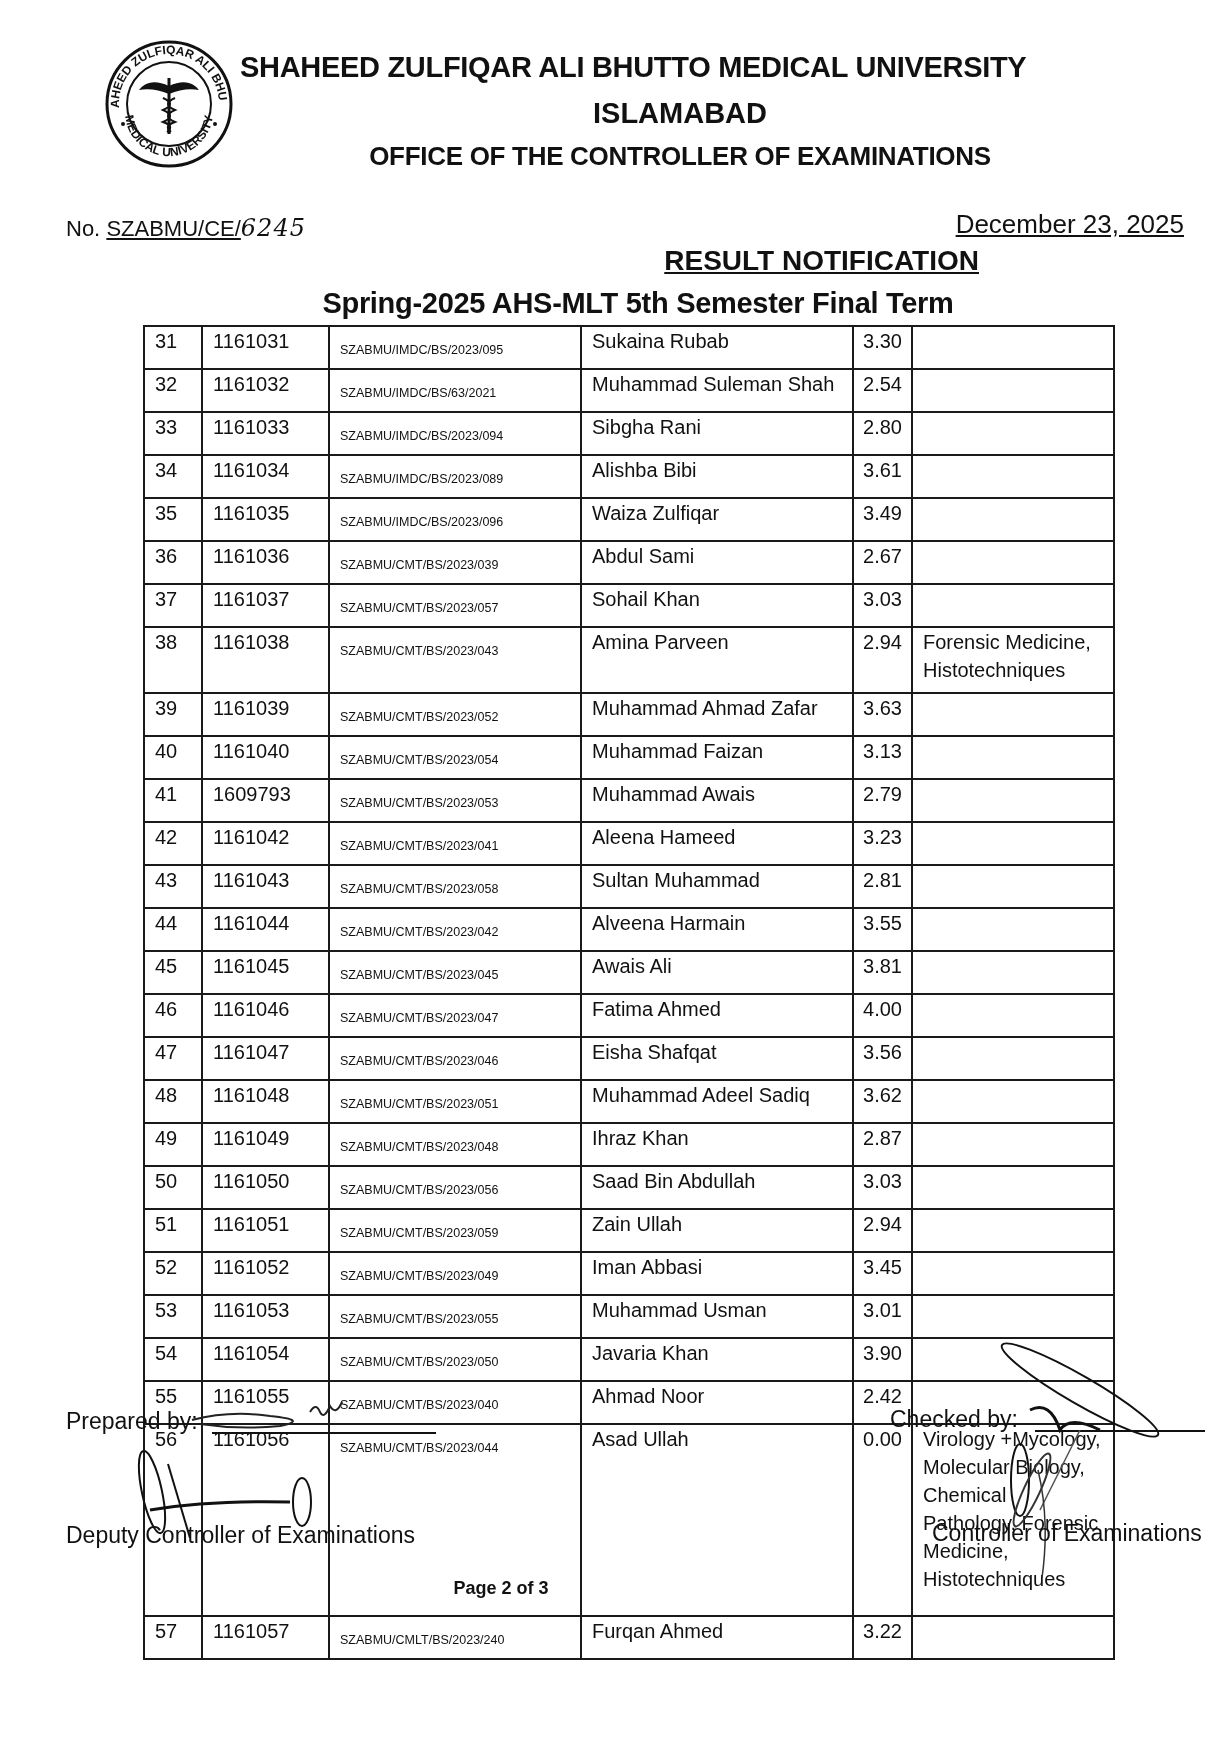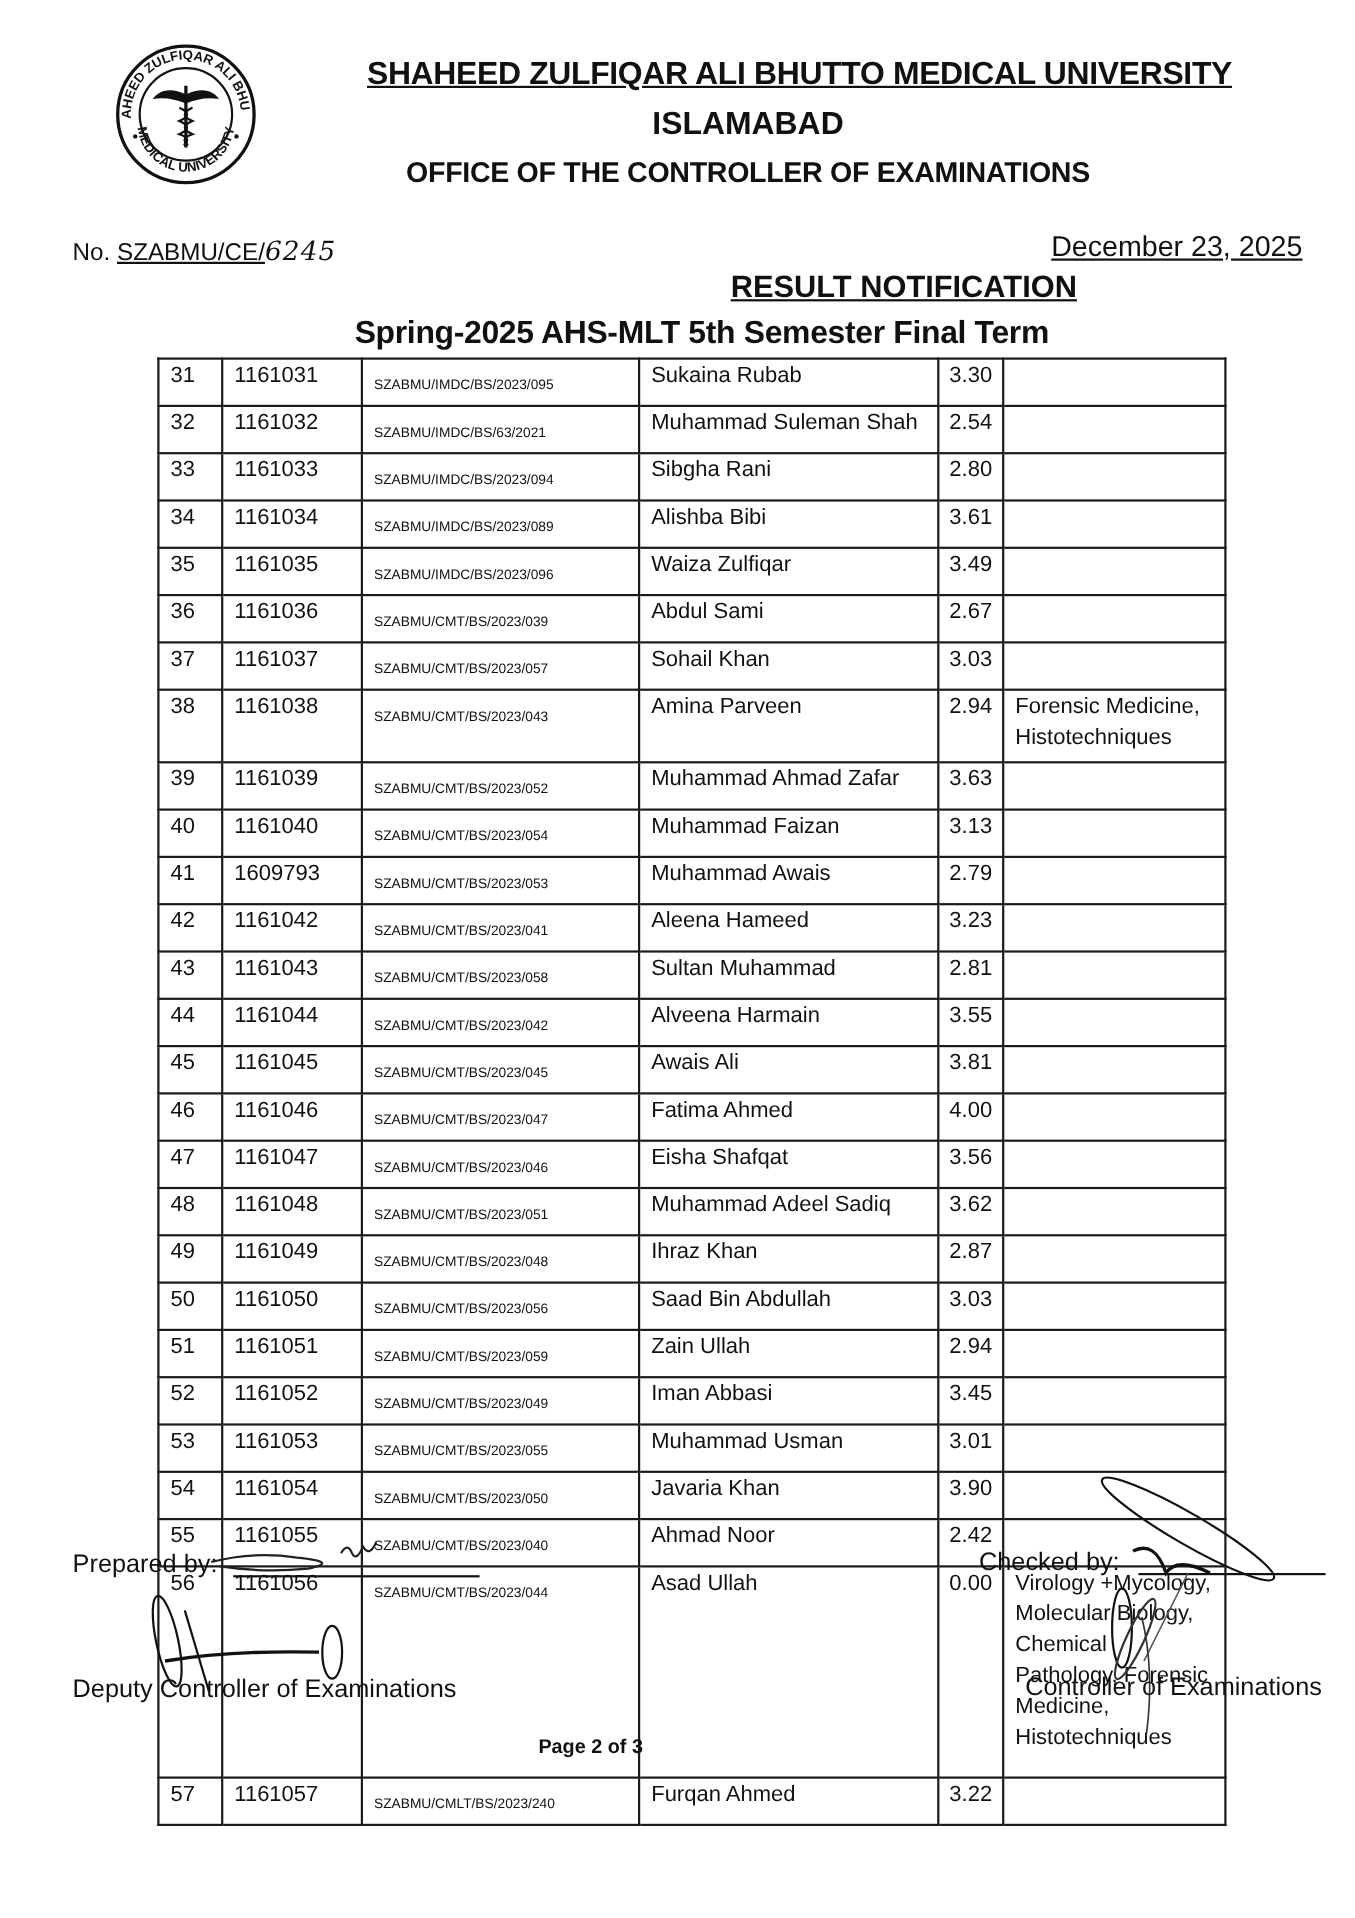--- a/index.html
+++ b/index.html
@@ -1,19 +1,19 @@
 <!DOCTYPE html>
 <html><head>
 <meta charset="utf-8">
 <style>
   html, body { margin: 0; padding: 0; background: #ffffff; }
   body { width: 1232px; height: 1744px; position: relative; overflow: hidden; font-family: "Liberation Sans", sans-serif; color: #111; }
   .abs { position: absolute; }
   .logo { left: 103px; top: 38px; width: 132px; height: 132px; }
-  .uni-name { left: 240px; top: 50px; width: 880px; text-align: right; font-weight: bold; font-size: 29px; letter-spacing: -0.3px; line-height: 34px; text-decoration: underline; }
+  .uni-name { left: 240px; top: 50px; width: 880px; text-align: left; font-weight: bold; font-size: 29px; letter-spacing: -0.3px; line-height: 34px; }
   .city { left: 240px; top: 96px; width: 880px; text-align: center; font-weight: bold; font-size: 29px; line-height: 34px; }
   .office { left: 240px; top: 140px; width: 880px; text-align: center; font-weight: bold; font-size: 26px; line-height: 32px; letter-spacing: -0.3px; }
   .refno { left: 66px; top: 214px; font-size: 22px; line-height: 28px; }
   .refno .ul { text-decoration: underline; }
   .refno .hand { font-family: "DejaVu Serif", serif; font-style: italic; font-size: 24px; letter-spacing: 1px; }
   .date { right: 48px; top: 210px; font-size: 26px; text-decoration: underline; line-height: 28px; }
   .title { left: 0; width: 979px; top: 244px; text-align: right; font-weight: bold; font-size: 28px; line-height: 34px; }
   .title span { text-decoration: underline; }
   .subtitle { left: 0; width: 1204px; top: 285px; text-align: center; font-weight: bold; font-size: 29px; line-height: 36px; letter-spacing: -0.3px; margin-left: 36px; }
 
@@ -25,21 +25,21 @@
   table.results td.name { width: 250px; }
   table.results td.gpa { width: 45px; text-align: center; padding: 0 6px; }
   table.results td.remarks { width: 180px; }
 
   .sig-left-label { left: 66px; top: 1408px; font-size: 23px; }
   .sig-left-line { left: 212px; top: 1432px; width: 224px; border-bottom: 2px solid #111; }
   .sig-left-title { left: 66px; top: 1522px; font-size: 23px; }
   .sig-right-label { left: 890px; top: 1406px; font-size: 23px; }
   .sig-right-line { left: 1035px; top: 1430px; width: 170px; border-bottom: 2px solid #111; }
   .sig-right-title { left: 884px; top: 1520px; font-size: 23px; margin-left: 48px; }
-  .pager { left: 0; width: 1002px; top: 1578px; text-align: center; font-size: 18px; font-weight: bold; padding-left: 36px; }
+  .pager { left: 0; width: 1002px; top: 1578px; text-align: center; font-size: 18px; font-weight: bold; }
   .pager .n { font-weight: bold; }
   svg.sig { position: absolute; overflow: visible; }
 </style>
 </head>
 <body>
 
 <svg class="abs logo" viewBox="0 0 132 132">
   <defs>
     <path id="arcTop" d="M 16 66 A 50 50 0 0 1 116 66"></path>
     <path id="arcBot" d="M 22 74 A 44 44 0 0 0 110 74"></path>

